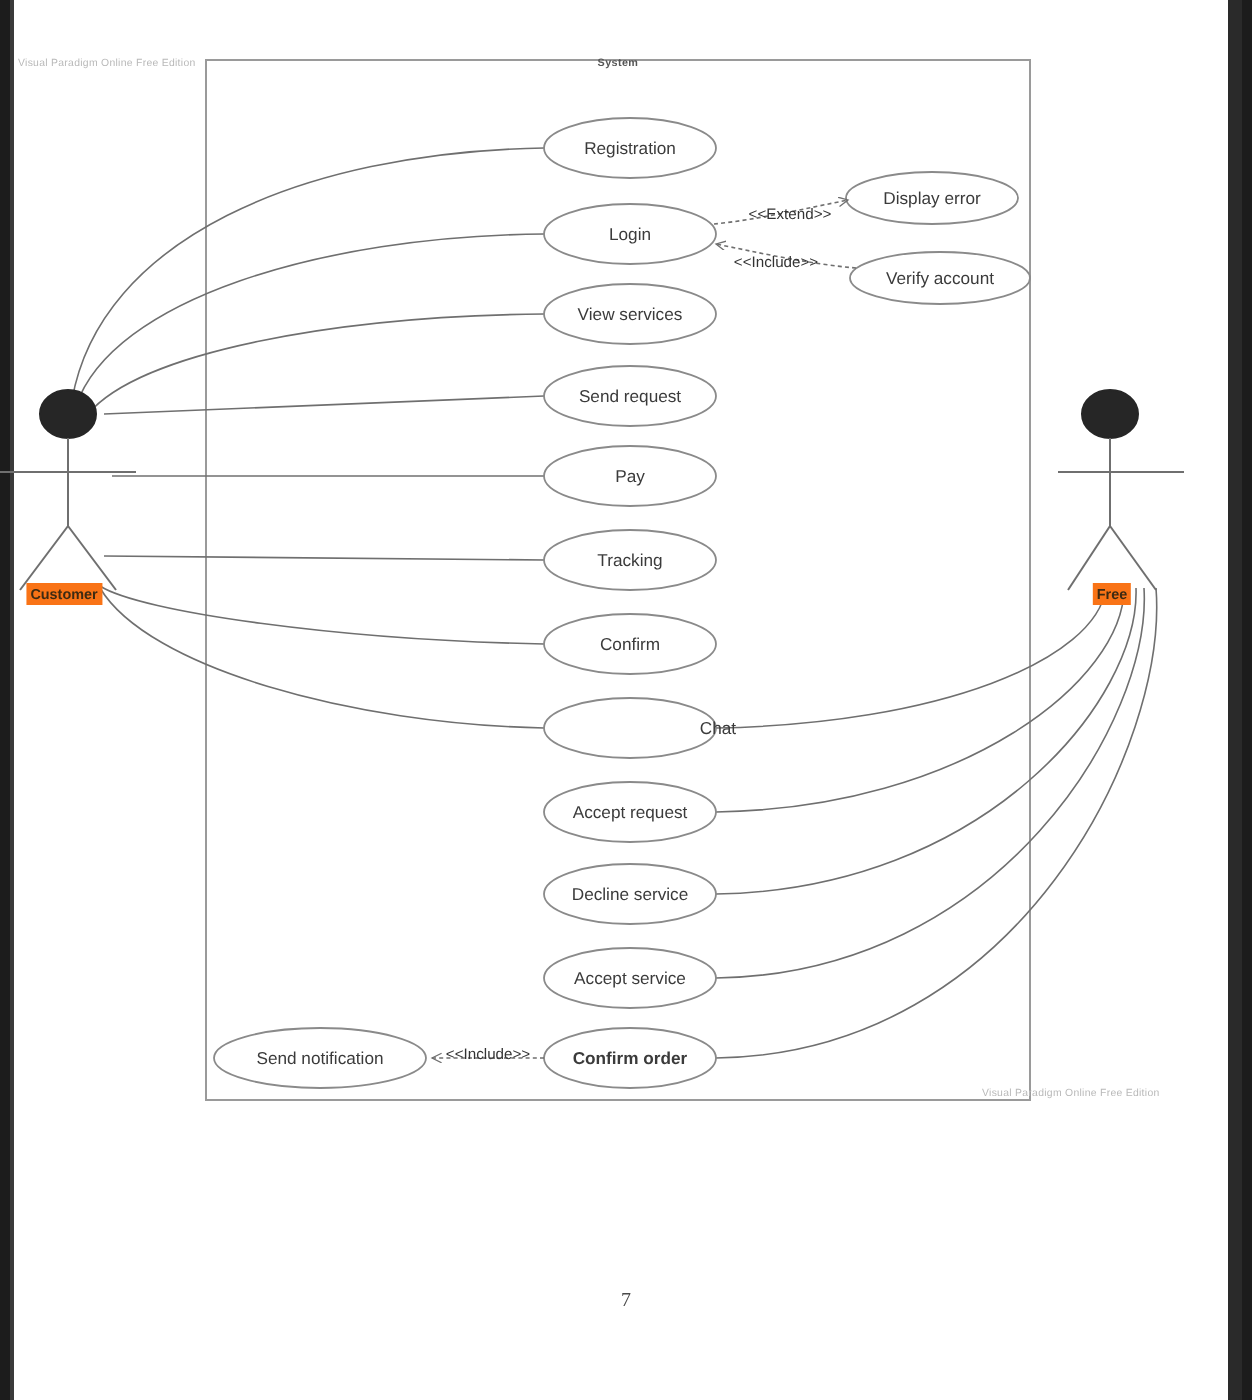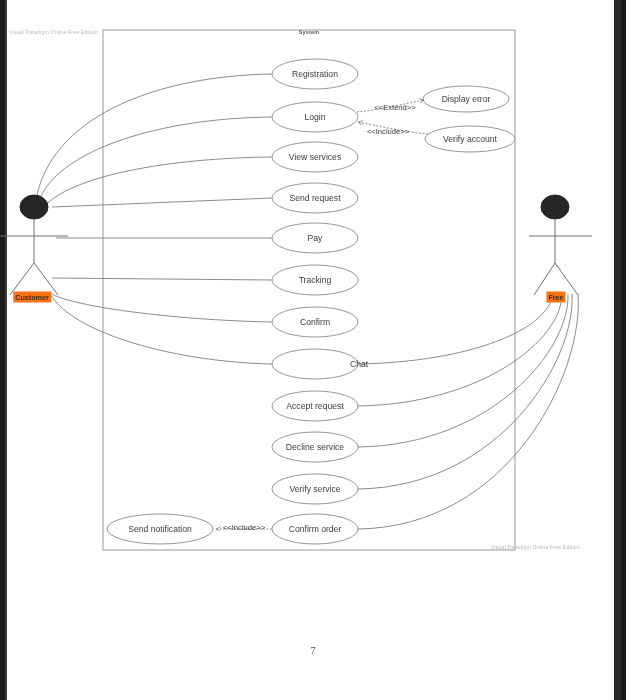--- a/index.html
+++ b/index.html
@@ -202,22 +202,22 @@
   <div class="uc-label" style="left:315px; top:74px;">Registration</div>
   <div class="uc-label" style="left:315px; top:117px;">Login</div>
   <div class="uc-label" style="left:315px; top:157px;">View services</div>
   <div class="uc-label" style="left:315px; top:198px;">Send request</div>
   <div class="uc-label" style="left:315px; top:238px;">Pay</div>
   <div class="uc-label" style="left:315px; top:280px;">Tracking</div>
   <div class="uc-label" style="left:315px; top:322px;">Confirm</div>
   <div class="uc-label" style="left:315px; top:364px;margin-left:44px;">Chat</div>
   <div class="uc-label" style="left:315px; top:406px;">Accept request</div>
   <div class="uc-label" style="left:315px; top:447px;">Decline service</div>
-  <div class="uc-label" style="left:315px; top:489px;">Verify service</div>
-  <div class="uc-label" style="left:315px; top:529px;">Confirm order</div>
+  <div class="uc-label" style="left:315px; top:489px;">Accept service</div>
+  <div class="uc-label" style="left:315px; top:529px;font-weight:bold;">Confirm order</div>
   <div class="uc-label" style="left:466px; top:99px;">Display error</div>
   <div class="uc-label" style="left:470px; top:139px;">Verify account</div>
   <div class="uc-label" style="left:160px; top:529px;">Send notification</div>
 
   <div class="stereo" style="left:395px; top:107px;">&lt;&lt;Extend&gt;&gt;</div>
   <div class="stereo" style="left:388px; top:131px;">&lt;&lt;Include&gt;&gt;</div>
   <div class="stereo" style="left:244px; top:527px;">&lt;&lt;Include&gt;&gt;</div>
 
   <div class="actor-label" style="left:32px; top:297px;">Customer</div>
   <div class="actor-label" style="left:556px; top:297px;">Free</div>

